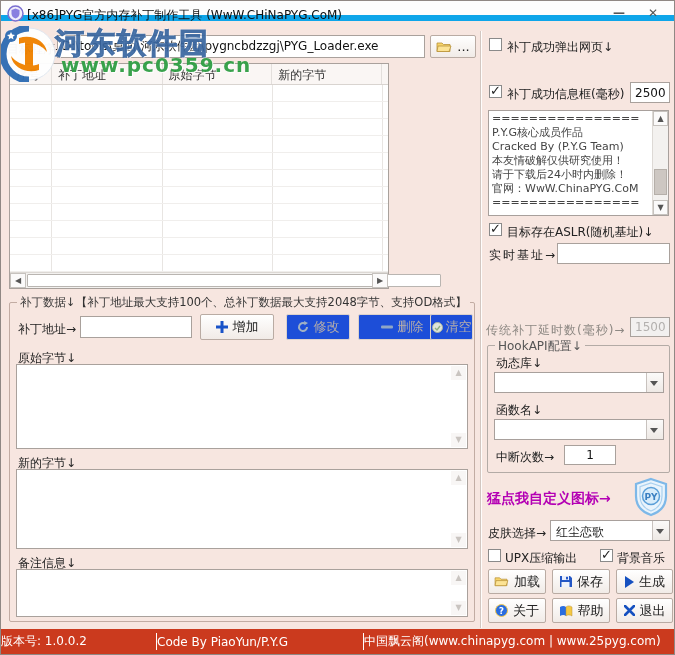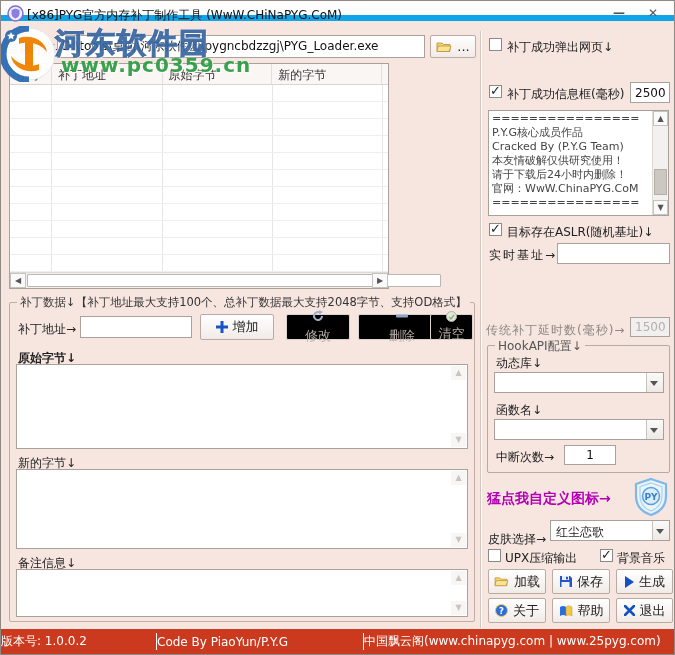--- a/index.html
+++ b/index.html
@@ -16,21 +16,21 @@
   .wm { position:absolute; left:0; top:25px; z-index:50; pointer-events:none; }
   .wm-name { position:absolute; left:54px; top:-2px; font-size:29px; font-weight:bold; color:#4e86c8; -webkit-text-stroke:1px #38659f; text-shadow:1px 1px 0 #fff,-1px -1px 0 #ffffffcc; letter-spacing:2px; opacity:.92; white-space:nowrap; }
   .wm-url { position:absolute; left:60px; top:27px; font-size:20px; font-weight:bold; color:#2f9e44; text-shadow:1px 1px 0 #fff; letter-spacing:1px; opacity:.95; white-space:nowrap; }
 
   .lbl { position:absolute; font-size:12px; color:#222; white-space:nowrap; }
   input.tb { position:absolute; border:1px solid #a9a19c; background:#fff; font-size:12px; padding:2px 4px; font-family:inherit; color:#111; }
   input.tb::placeholder { color:#b5b1ae; }
   input.tb:disabled { background:#f2f0ef; color:#b3b0ae; }
 
   .btn3d { display:flex; align-items:center; justify-content:center; gap:5px; background:linear-gradient(#ffffff,#f1ebe7); border:1px solid #b9aba3; border-radius:2px; font-size:13px; color:#222; cursor:pointer; }
-  .btn3d.dis { background:#000000; border-color:#dcd2cc; color:#b5adaa; cursor:default;flex-direction:column; }
+  .btn3d.dis { background:#1d4ed8; border-color:#dcd2cc; color:#b5adaa; cursor:default; }
 
   
   .tbl { position:absolute; left:8px; top:62px; width:380px; height:226px; background:#fff; border:1px solid #a9a19c; }
   .tbl-head { display:flex; height:21px; background:#faf6f4; border-bottom:1px solid #d9d4d0; }
   .tbl-head .hc { font-size:12px; color:#333; padding:3px 0 0 6px; border-right:1px solid #e3dfdc; overflow:hidden; }
   .tbl-body { position:relative; height:187px; overflow:hidden; }
   .trow { display:flex; height:17px; border-bottom:1px solid #f0eeec; }
   .trow .tc { border-right:1px solid #e8e5e2; height:100%; }
   
   .hscroll { position:absolute; left:0; bottom:0; width:100%; height:16px; background:#f3f1ef; border-top:1px solid #dcd8d4; display:flex; }
@@ -249,21 +249,21 @@
     <div class="btn3d dis" style="position:absolute; left:420px; top:11px; width:43px; height:26px; gap:3px;">
       <span>
           <svg width="11" height="11" viewBox="0 0 11 11">
             <circle cx="5.5" cy="5.5" r="5" fill="#dfe6da" stroke="#aab3a2"></circle>
             <path d="M3 6 l2 2 3-4" fill="none" stroke="#8fae82" stroke-width="1.4"></path>
           </svg>
         </span>
       <span>清空</span>
     </div>
 
-    <span class="lbl" style="left:8px; top:47px;font-weight:bold;">原始字节↓</span>
+    <span class="lbl" style="left:8px; top:47px;">原始字节↓</span>
     <div class="farea" style="left:6px; top:61px; width:452px; height:85px;">
       <span class="sa up">▲</span>
         <span class="sa dn">▼</span>
     </div>
 
     <span class="lbl" style="left:8px; top:152px;">新的字节↓</span>
     <div class="farea" style="left:6px; top:166px; width:452px; height:80px;">
       <span class="sa up">▲</span>
         <span class="sa dn">▼</span>
     </div>
@@ -331,21 +331,21 @@
   <span class="lbl purple" style="left:486px; top:489px;">猛点我自定义图标→</span>
   <span style="position:absolute; left:631px; top:476px; cursor:pointer;">
     <svg width="38" height="40" viewBox="0 0 38 40">
       <path d="M19 2 L34 7 V19 C34 29 28 35 19 38 C10 35 4 29 4 19 V7 Z" fill="#eaf4fc" stroke="#7db8e8" stroke-width="2.2"></path>
       <path d="M19 6 L30 9.6 V19 C30 26.5 25.5 31.5 19 34 C12.5 31.5 8 26.5 8 19 V9.6 Z" fill="none" stroke="#a9d0ef" stroke-width="1.2"></path>
       <circle cx="19" cy="19" r="8.5" fill="#d8ecfa" stroke="#5b9fd8" stroke-width="1.5"></circle>
       <text x="19" y="23" text-anchor="middle" font-size="9" font-weight="bold" fill="#3a7fc1" font-family="DejaVu Sans,sans-serif">PY</text>
     </svg>
   </span>
 
-  <span class="lbl" style="left:487px; top:524px;margin-top:6px;">皮肤选择→</span>
+  <span class="lbl" style="left:487px; top:524px;">皮肤选择→</span>
   <div class="combo" style="left:549px; top:519px; width:120px;">
     <span class="cval">红尘恋歌</span>
     <span class="cbtn"></span>
       <span class="caret"></span>
   </div>
 
   <span class="cb" style="left:487px; top:548px;"></span>
   <span class="lbl" style="left:504px; top:549px;">UPX压缩输出</span>
   <span class="cb checked" style="left:599px; top:548px;"></span>
   <span class="lbl" style="left:616px; top:549px;">背景音乐</span>

